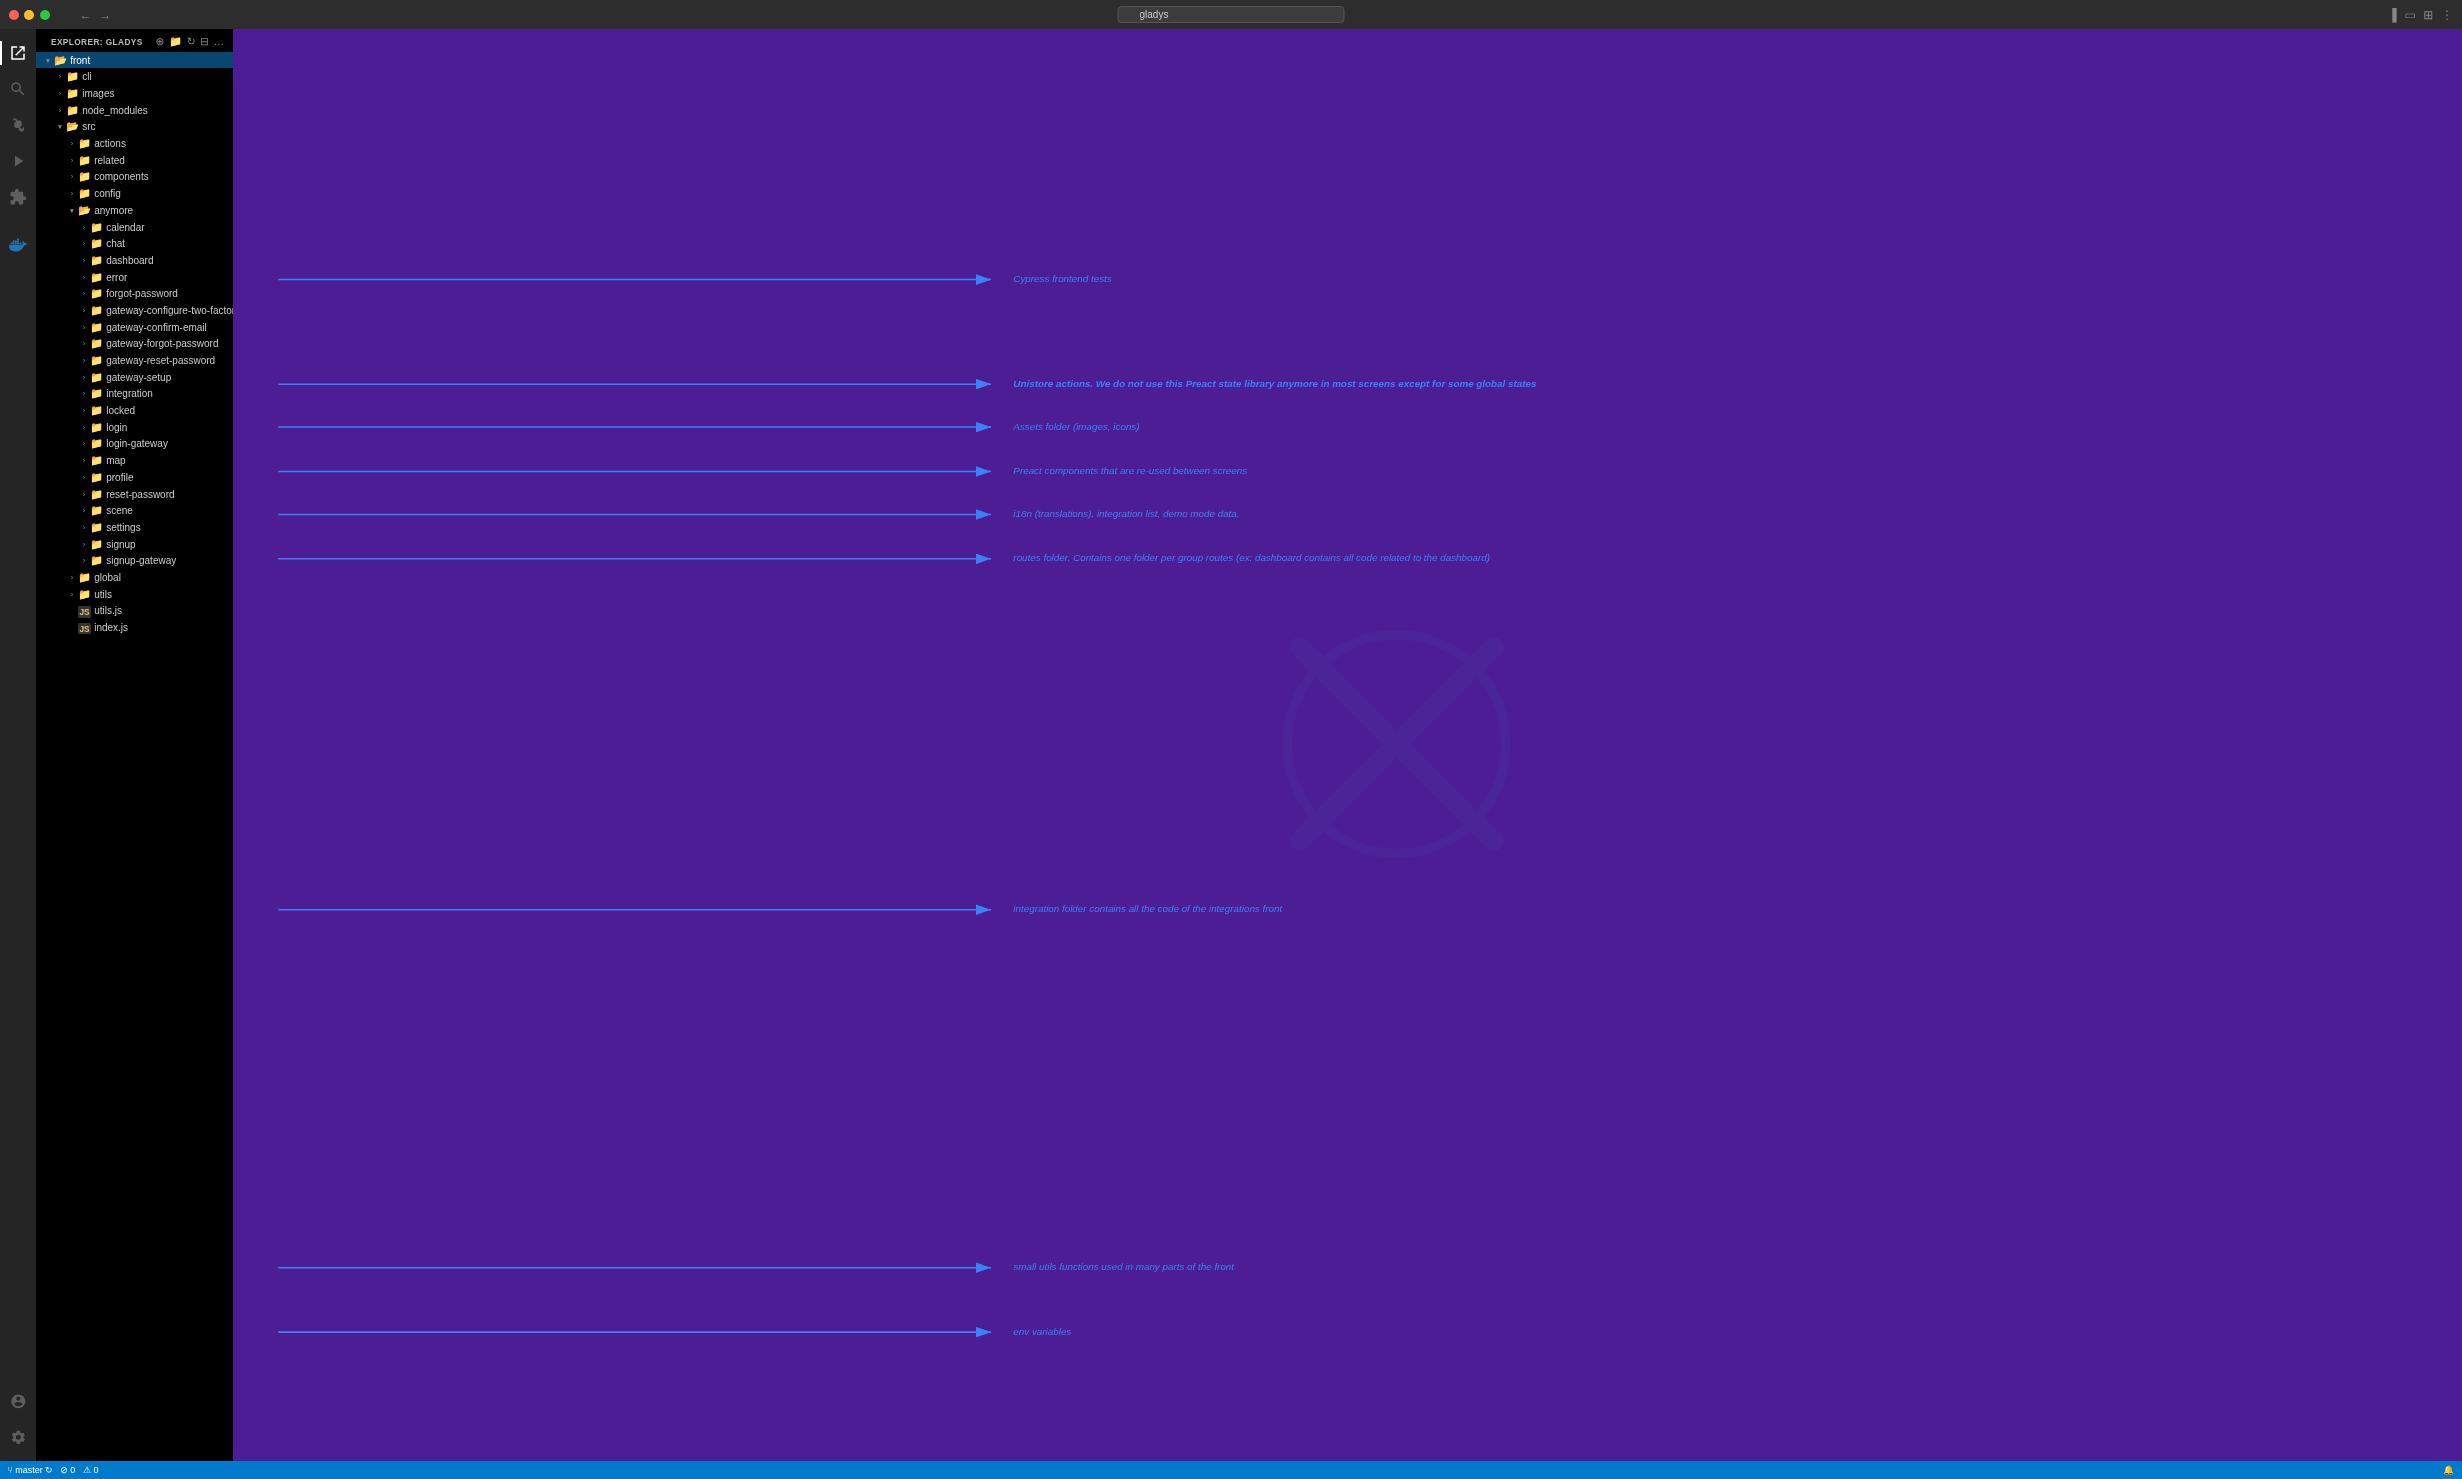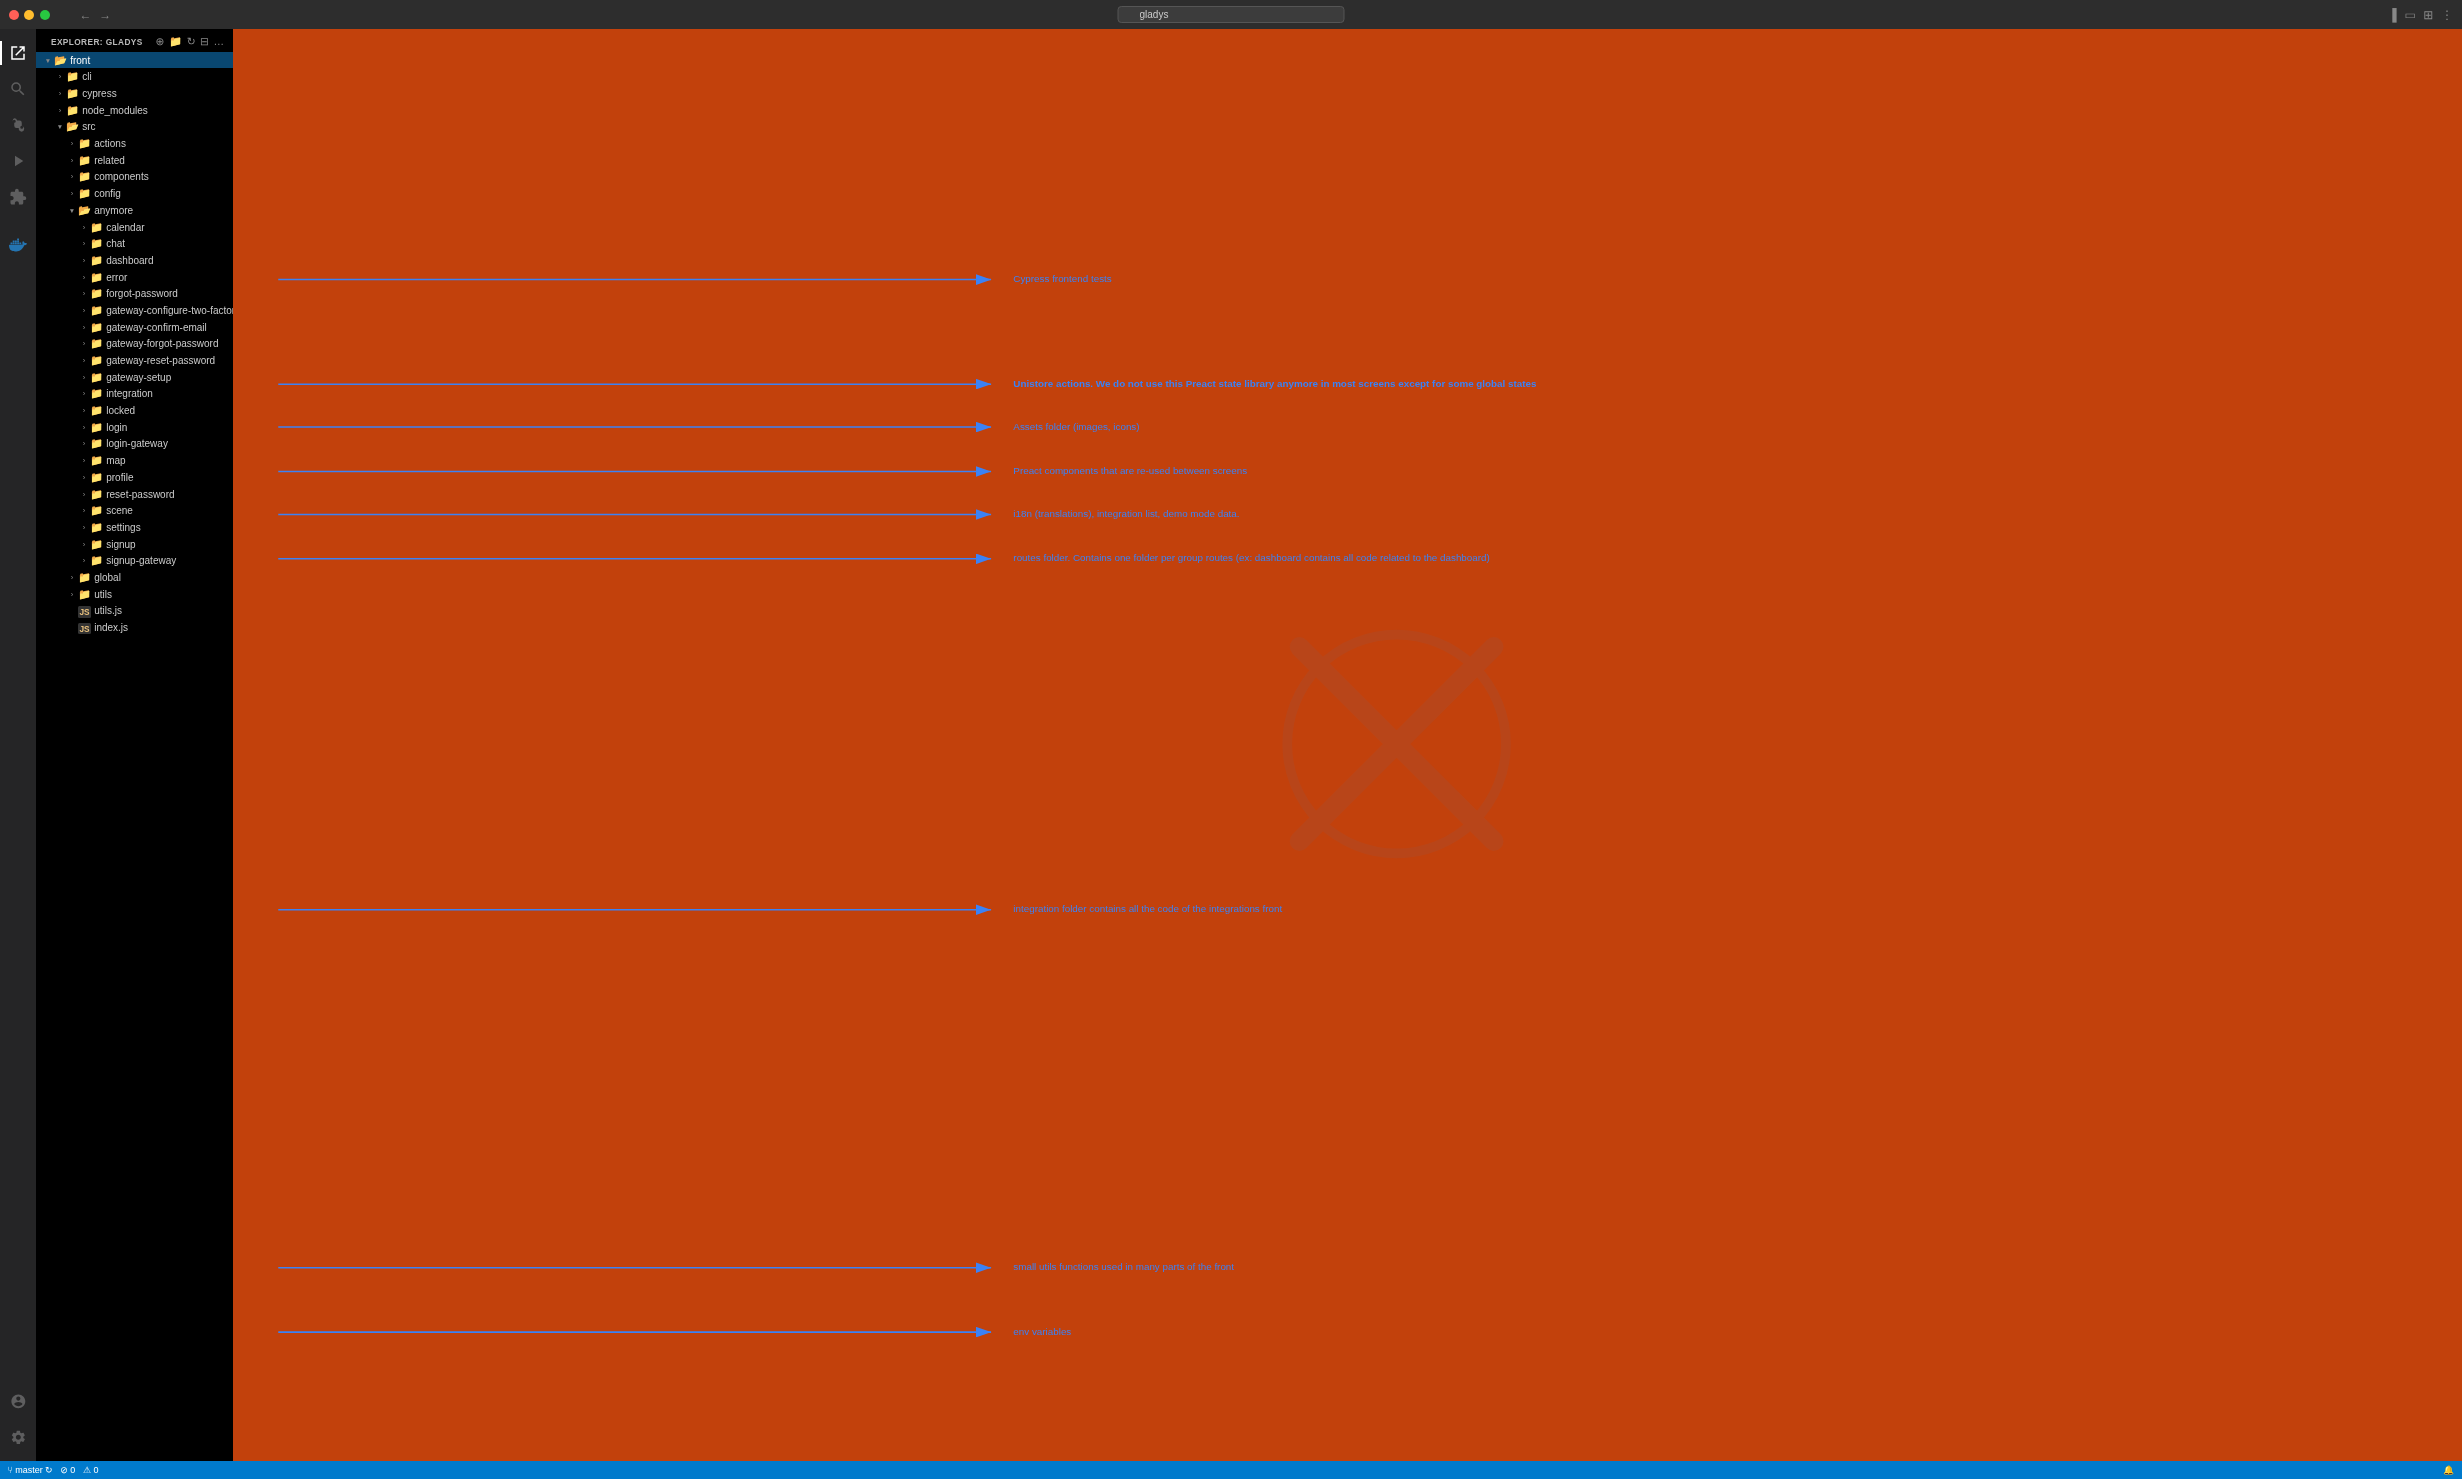--- a/index.html
+++ b/index.html
@@ -211,23 +211,24 @@
       font-size: 10.6px;
       flex-shrink: 0;
     }
     .item-label {
       flex: 1;
     }
 
     
     .editor-area {
       flex: 1;
-      background: #c2410c;
+      background: #4c1d95;
       position: relative;
       overflow: hidden;
+      font-style: italic;
     }
 
     
     .annotations {
       position: absolute;
       top: 0;
       left: 0;
       width: 100%;
       height: 100%;
       pointer-events: none;
@@ -370,21 +371,21 @@
         <div class="tree-item">
           <span class="indent" style="width: 18px;"></span>
           <span class="chevron">›</span>
           <span class="item-icon" style="font-size: 10.6px;">📁</span>
           <span class="item-label">cli</span>
         </div>
         <div class="tree-item">
           <span class="indent" style="width: 18px;"></span>
           <span class="chevron">›</span>
           <span class="item-icon" style="font-size: 10.6px;">📁</span>
-          <span class="item-label">cypress</span>
+          <span class="item-label">images</span>
         </div>
         <div class="tree-item">
           <span class="indent" style="width: 18px;"></span>
           <span class="chevron">›</span>
           <span class="item-icon" style="font-size: 10.6px;">📁</span>
           <span class="item-label">node_modules</span>
         </div>
         <div class="tree-item">
           <span class="indent" style="width: 18px;"></span>
           <span class="chevron">▾</span>

